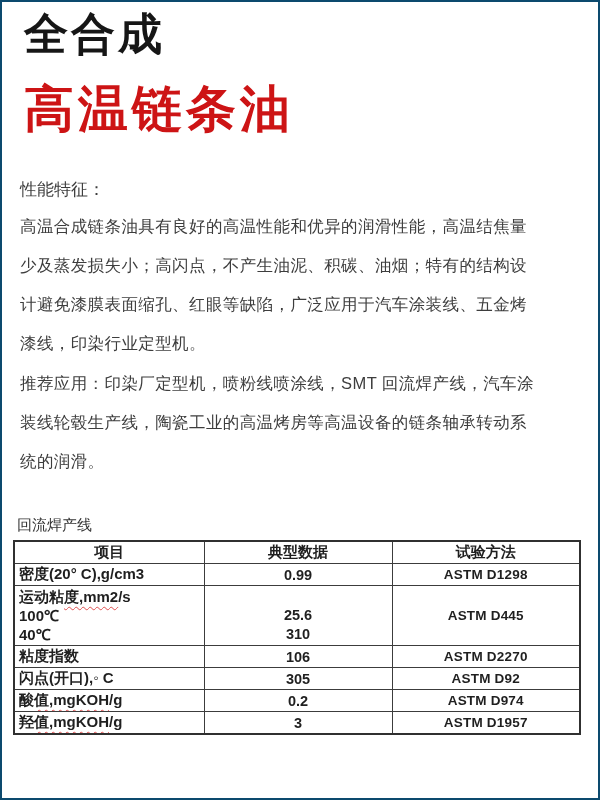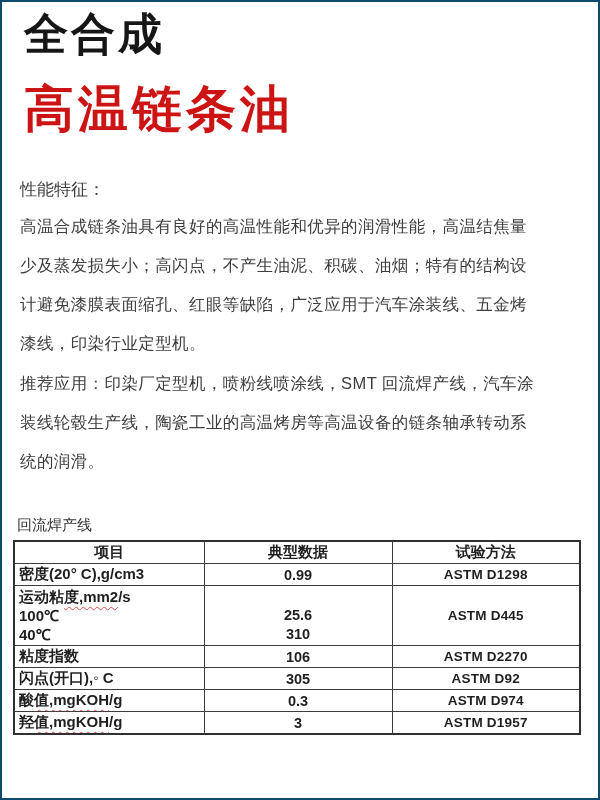--- a/index.html
+++ b/index.html
@@ -120,21 +120,21 @@
           <td class="cell-value">106</td>
           <td class="cell-method">ASTM D2270</td>
         </tr>
         <tr>
           <td class="cell-item">闪点(开口),◦ C</td>
           <td class="cell-value">305</td>
           <td class="cell-method">ASTM D92</td>
         </tr>
         <tr>
           <td class="cell-item"><span>酸</span><span class="wavy">值,mgKOH</span><span>/g</span></td>
-          <td class="cell-value">0.3</td>
+          <td class="cell-value">0.2</td>
           <td class="cell-method">ASTM D974</td>
         </tr>
         <tr>
           <td class="cell-item"><span>羟</span><span class="wavy">值,mgKOH</span><span>/g</span></td>
           <td class="cell-value">3</td>
           <td class="cell-method">ASTM D1957</td>
         </tr>
       </tbody>
   </table>
 

